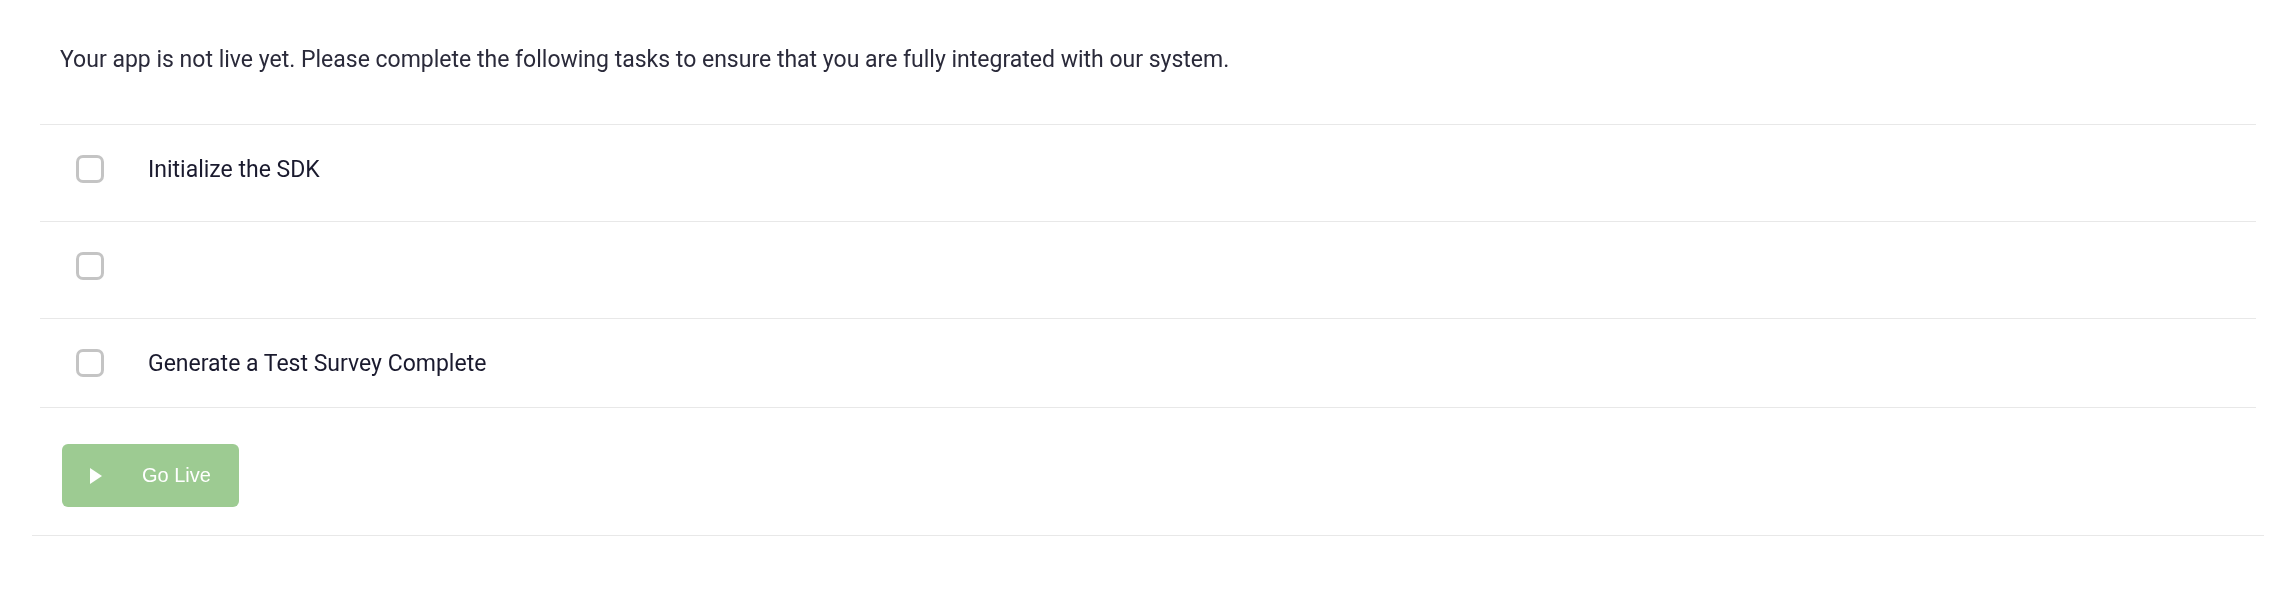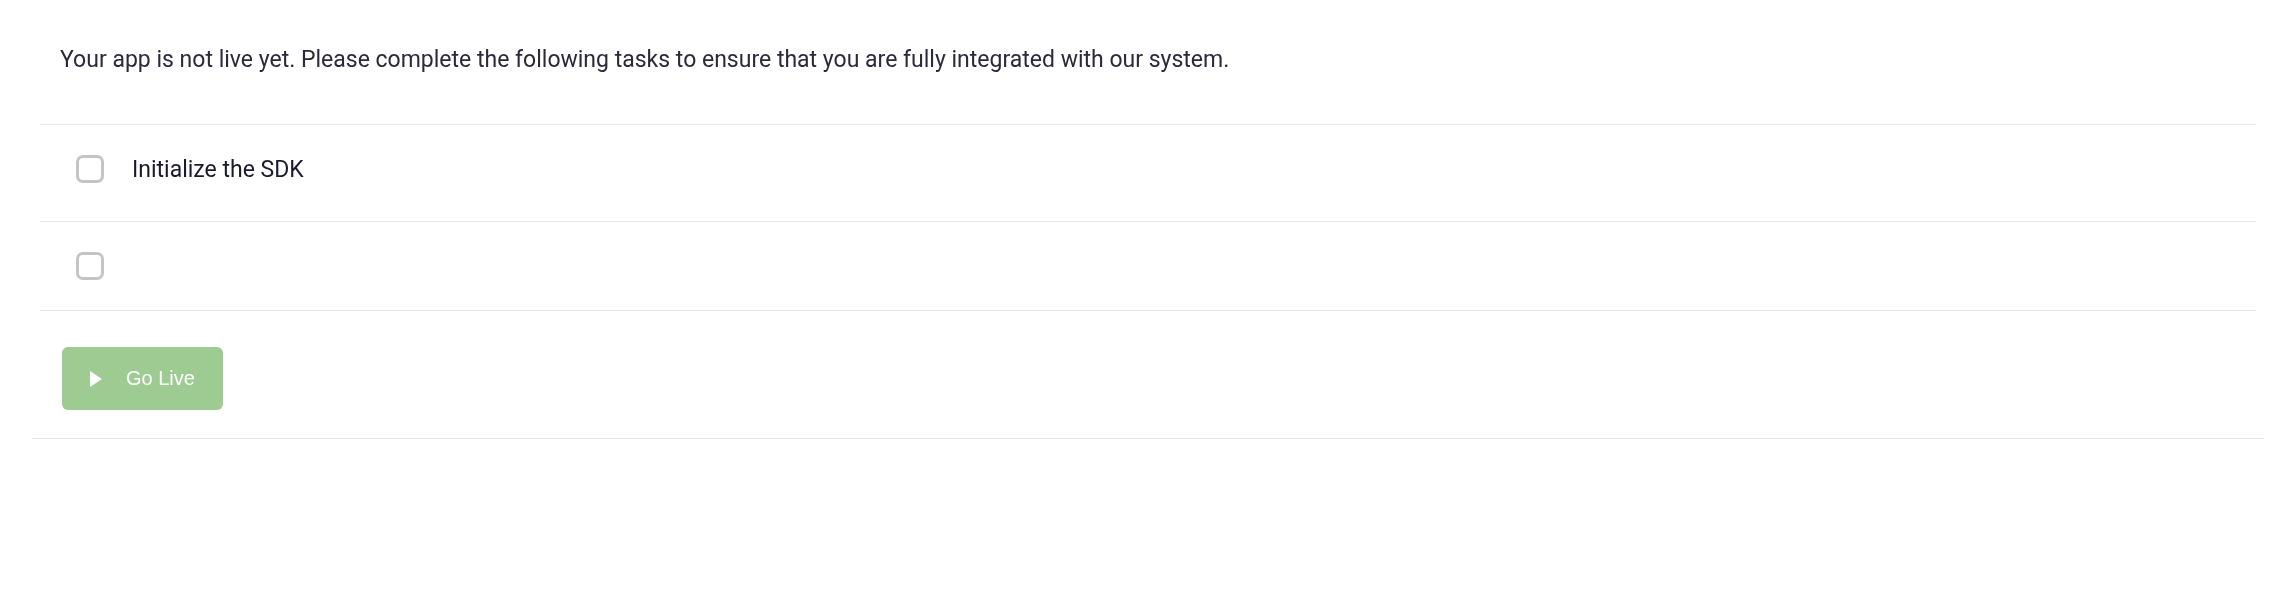--- a/index.html
+++ b/index.html
@@ -27,21 +27,21 @@
     
     .task-list {
       list-style: none;
     }
     
     .task-item {
       display: flex;
       align-items: center;
       padding: 22px 28px;
       border-top: 1px solid #e8e8e8;
-      gap: 12px;
+      gap: 28px;
     }
     
     .task-item:last-child {
       border-bottom: 1px solid #e8e8e8;
     }
     
     .checkbox {
       width: 28px;
       height: 28px;
       border: 3px solid #c4c4c4;
@@ -56,21 +56,21 @@
     }
     
     .footer {
       padding: 20px 22px;
       border-bottom: 1px solid #e8e8e8;
     }
     
     .go-live-btn {
       display: inline-flex;
       align-items: center;
-      gap: 8px;
+      gap: 24px;
       background: #9dcb92;
       color: #ffffff;
       border: none;
       border-radius: 6px;
       padding: 12px 20px;
       font-size: 20px;
       font-weight: 500;
       cursor: pointer;
     }
     
@@ -94,20 +94,24 @@
 
     <li class="task-item">
       <span class="checkbox"></span>
       <span class="task-label">Initialize the SDK</span>
     </li>
 
     <li class="task-item">
       <span class="checkbox"></span>
     </li>
 
+    <li class="task-item">
+      <span class="checkbox"></span>
+      <span class="task-label">Generate a Test Survey Complete</span>
+    </li>
 
   </ul>
 
   <div class="footer">
     <button class="go-live-btn">
       <span class="play-icon"></span>
       <span>Go Live</span>
     </button>
   </div>
 

